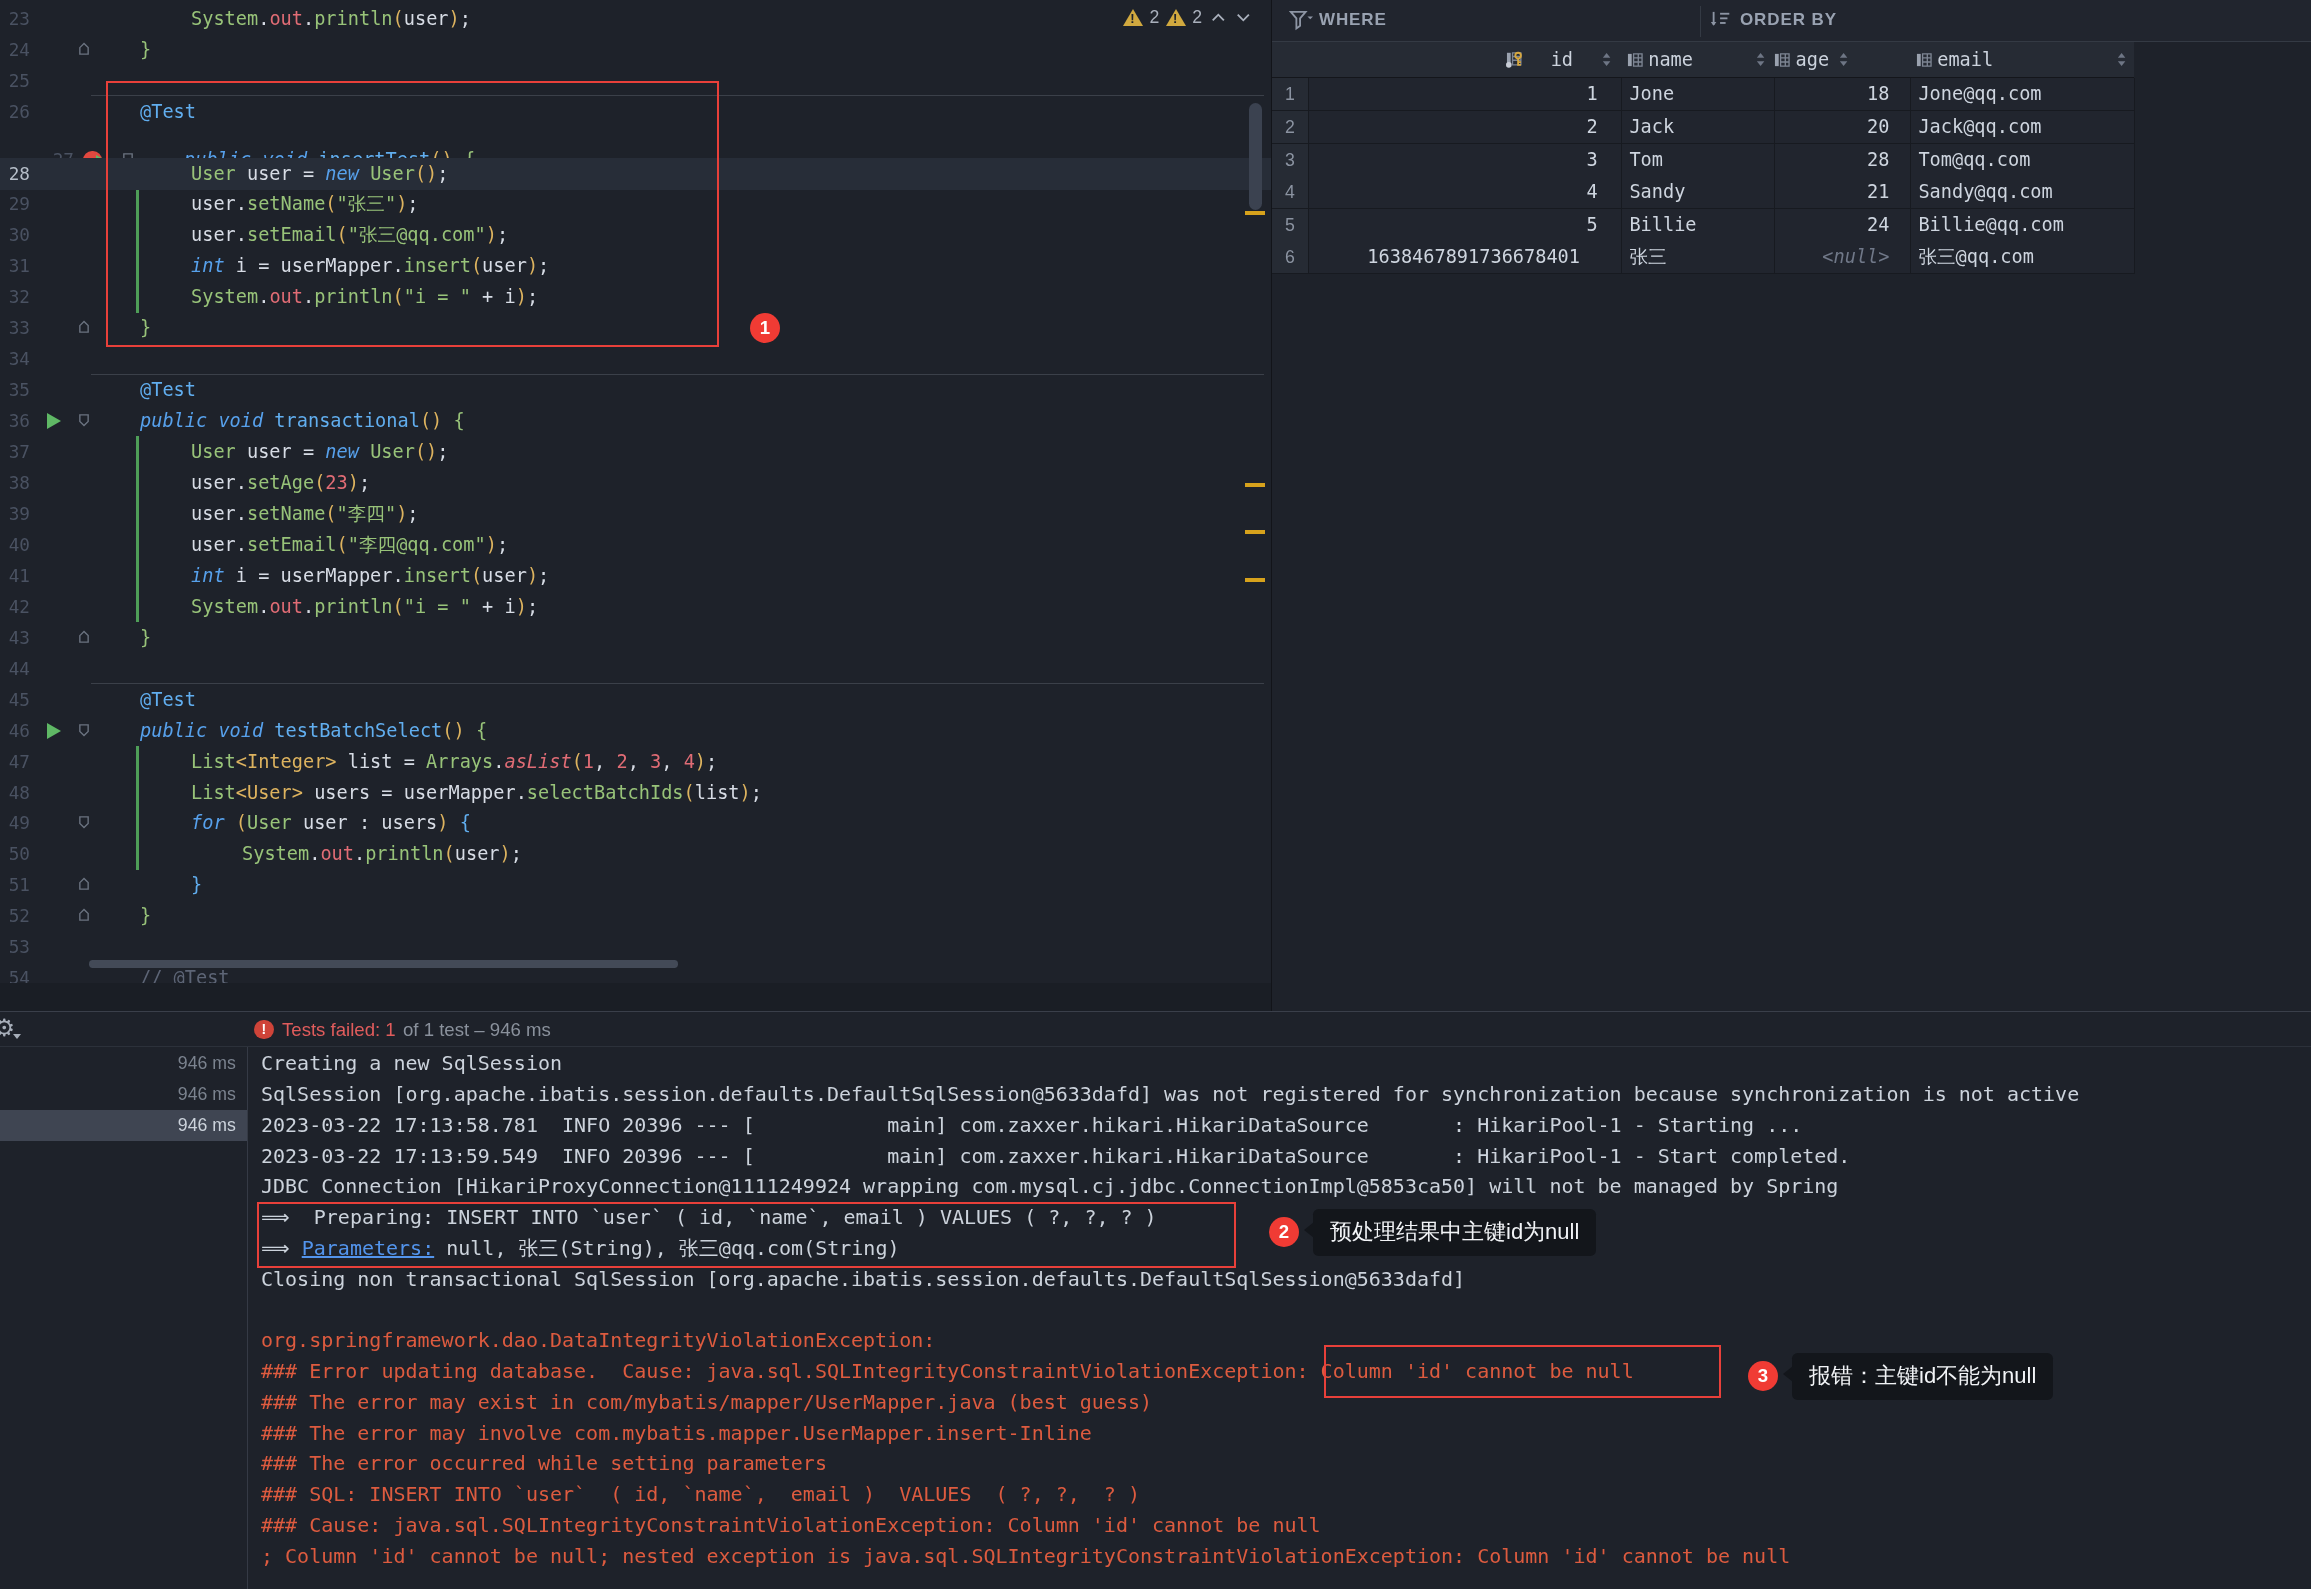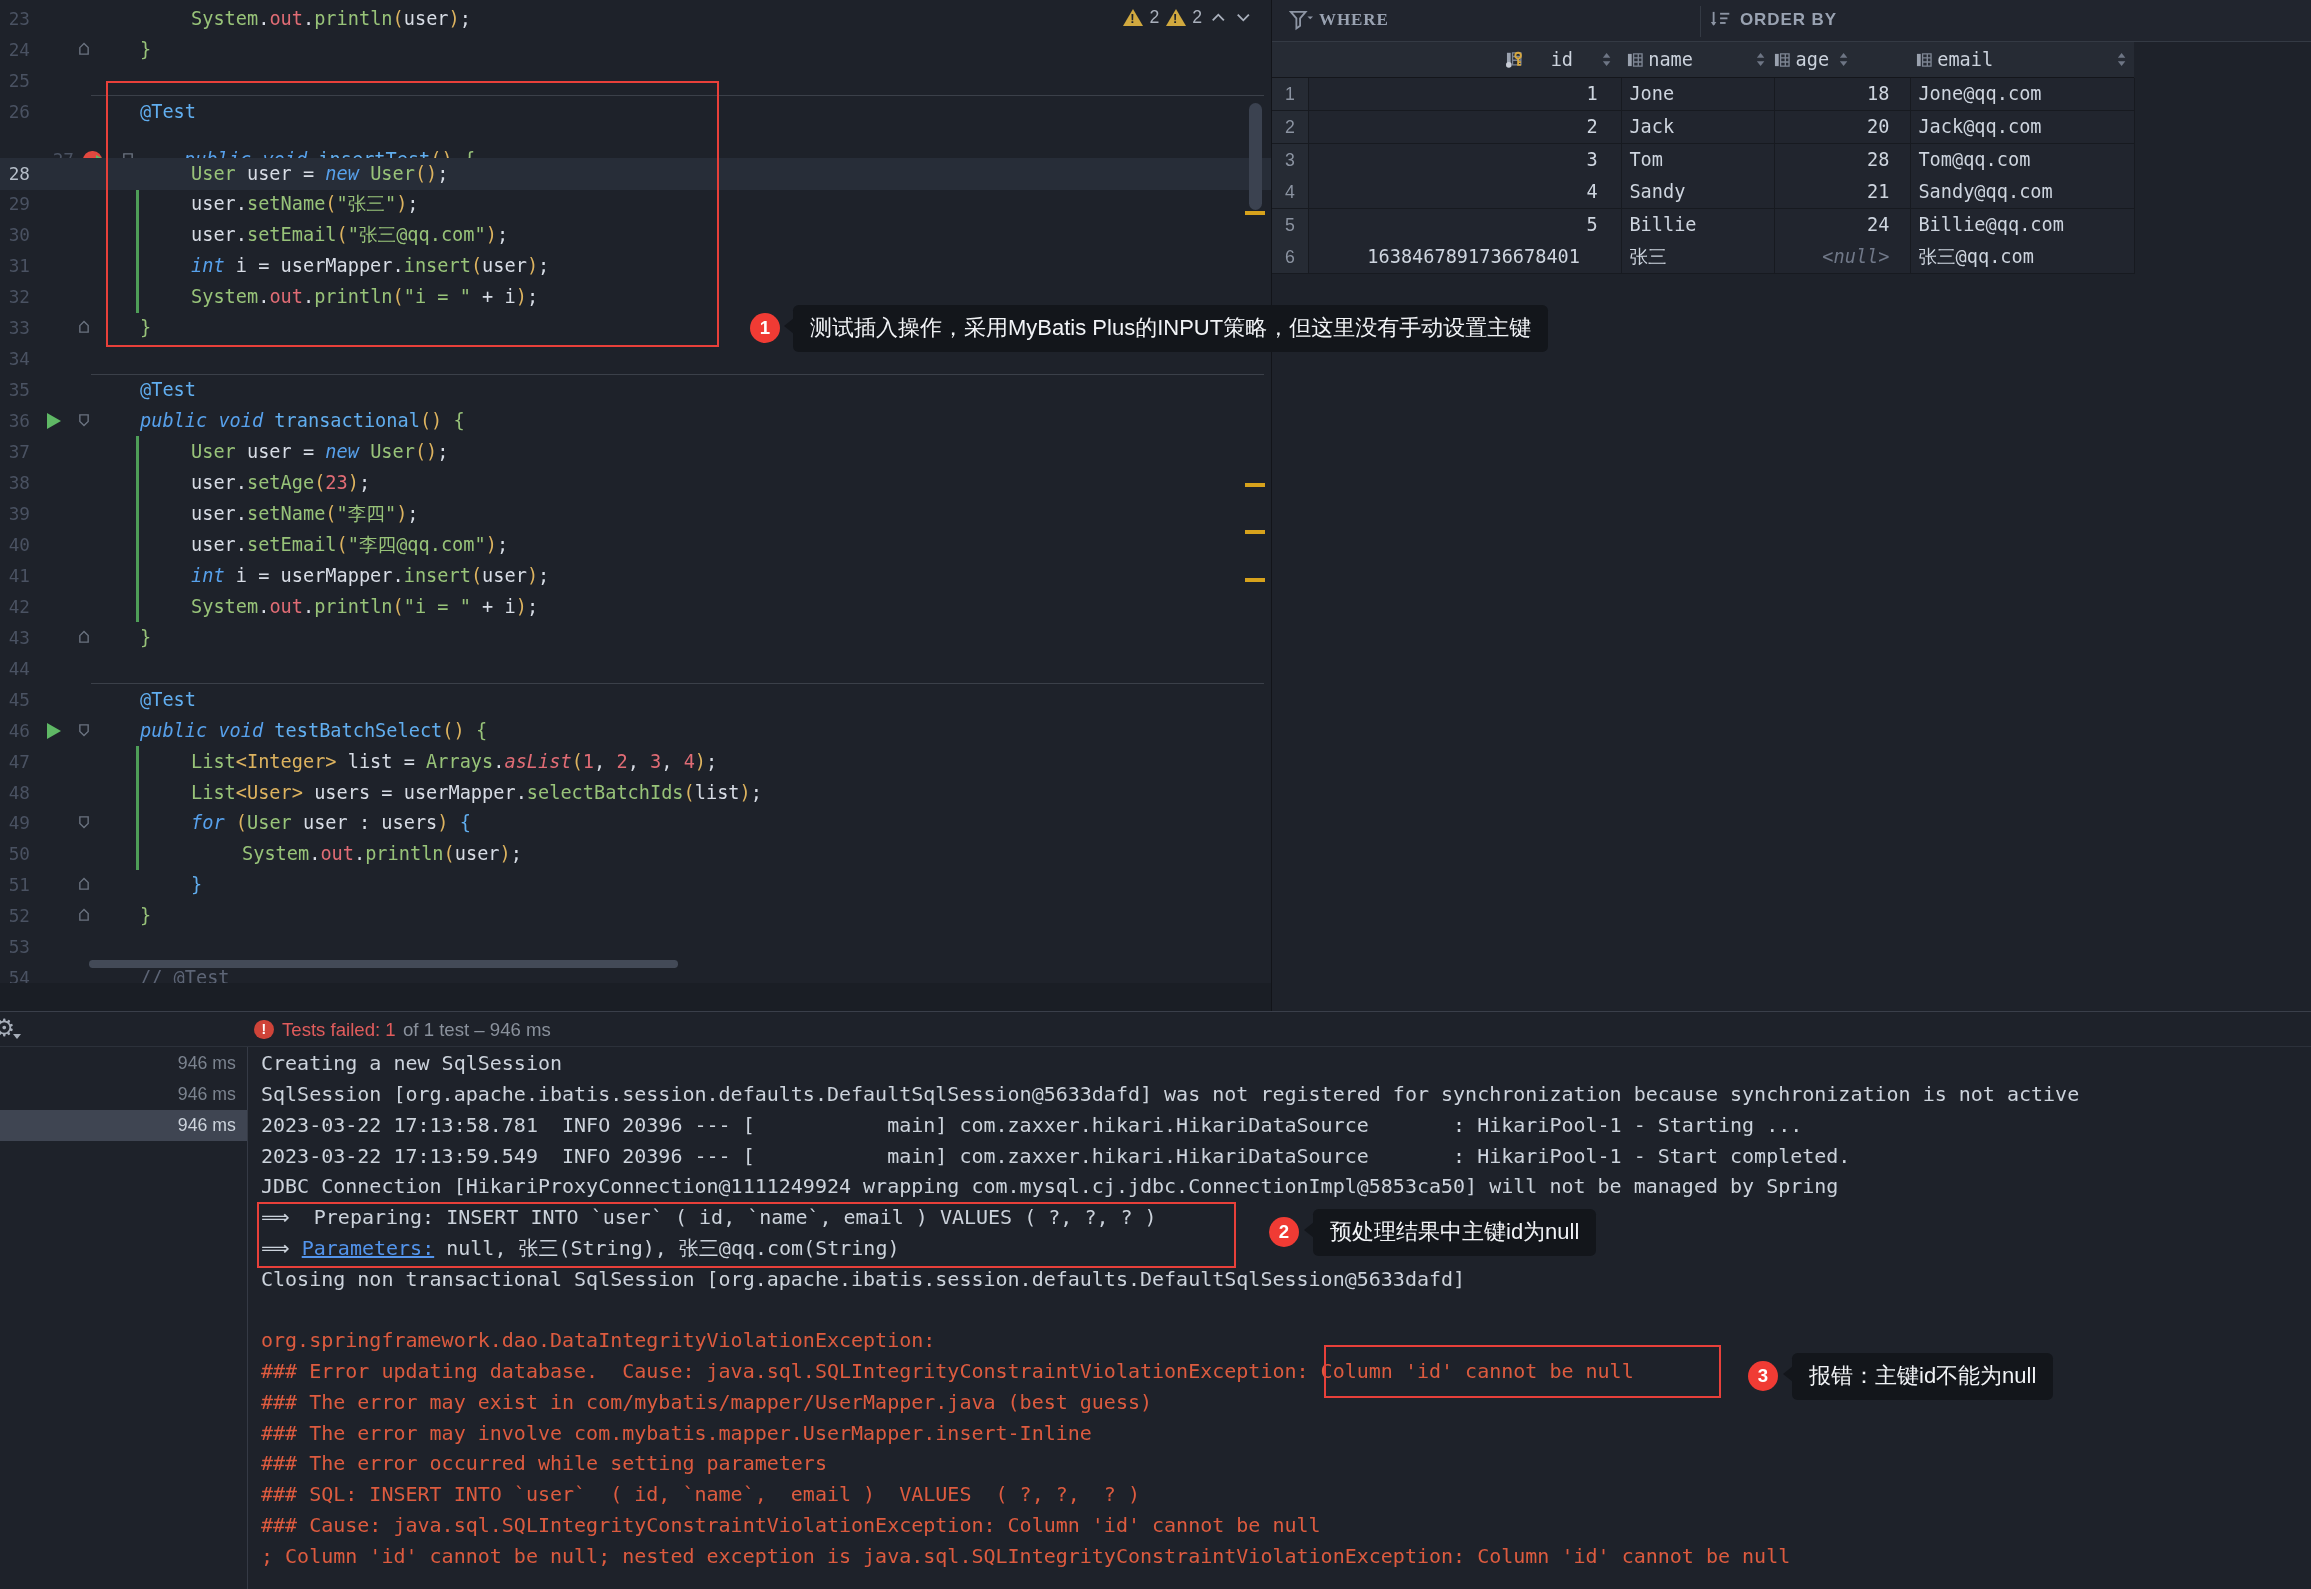--- a/index.html
+++ b/index.html
@@ -275,21 +275,21 @@
     </div>
 
   <div id="dbpanel" class="abs">
     <div id="db-toolbar">
       <div class="abs" style="left:17px;top:9.3px;">
         <svg width="24" height="22.4" viewBox="0 0 26 24">
             <path d="M2 3h16l-6 7v8l-4 3v-11z" fill="none" stroke="#8d95a4" stroke-width="2"></path>
             <path d="M20 8l3 3 3-3z" fill="#8d95a4"></path>
           </svg>
       </div>
-      <span class="abs tb-lab" style="left:47px;top:10.3px;font-family:Liberation Serif, serif;">WHERE</span>
+      <span class="abs tb-lab" style="left:47px;top:10.3px;">WHERE</span>
       <div id="tb-div"></div>
       <div class="abs" style="left:437px;top:9.3px;">
         <svg width="24" height="22.4" viewBox="0 0 26 24">
             <path d="M5 3v14" stroke="#8d95a4" stroke-width="2"></path>
             <path d="M2 14l3 4 3-4z" fill="#8d95a4"></path>
             <rect x="12" y="4" width="10" height="2" fill="#8d95a4"></rect>
             <rect x="12" y="9" width="8" height="2" fill="#8d95a4"></rect>
             <rect x="12" y="14" width="6" height="2" fill="#8d95a4"></rect>
           </svg>
       </div>
@@ -451,21 +451,20 @@
         <div class="con-line mono" style="top: 498px;"><span class="cl-e">### Cause: java.sql.SQLIntegrityConstraintViolationException: Column 'id' cannot be null</span></div>
         <div class="con-line mono" style="top: 529px;"><span class="cl-e">; Column 'id' cannot be null; nested exception is java.sql.SQLIntegrityConstraintViolationException: Column 'id' cannot be null</span></div>
       </div>
   </div>
 
   <div class="redbox" style="left:106px;top:81px;width:613px;height:266px;"></div>
   <div class="redbox" style="left:257px;top:1202px;width:979px;height:66px;"></div>
   <div class="redbox" style="left:1324px;top:1345px;width:397px;height:53px;"></div>
 
   <div class="badge" style="left:750px;top:313px;">1</div>
-  <div class="bubble" style="left:793px;top:305px;">测试插入操作，采用MyBatis Plus的INPUT策略，但这里没有手动设置主键</div>
 
   <div class="badge" style="left:1269px;top:1217px;">2</div>
   <div class="bubble" style="left:1313px;top:1209px;">预处理结果中主键id为null</div>
 
   <div class="badge" style="left:1748px;top:1361px;">3</div>
   <div class="bubble" style="left:1792px;top:1353px;">报错：主键id不能为null</div>
 </div>
 
 
 </body></html>

